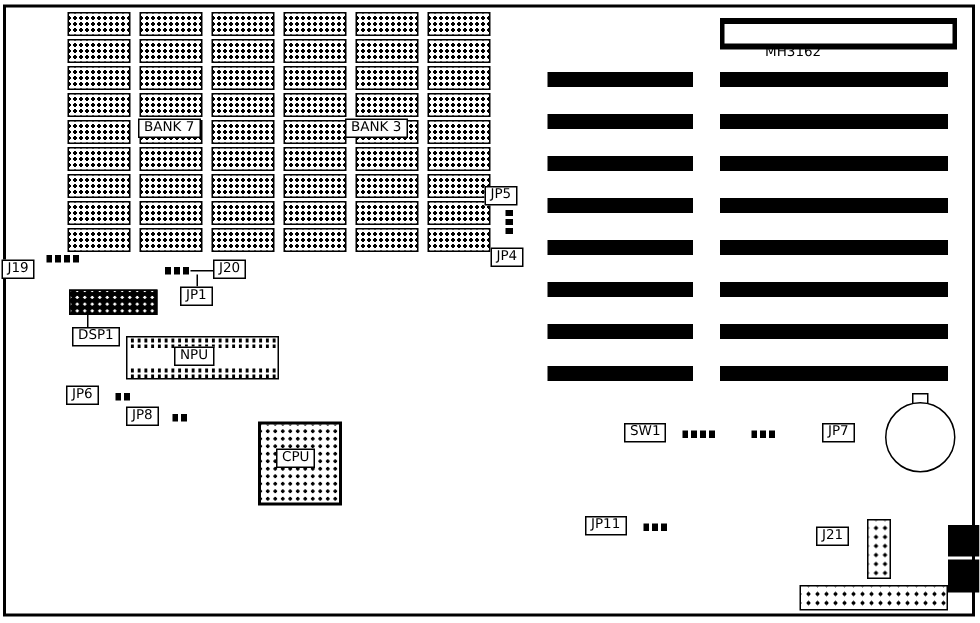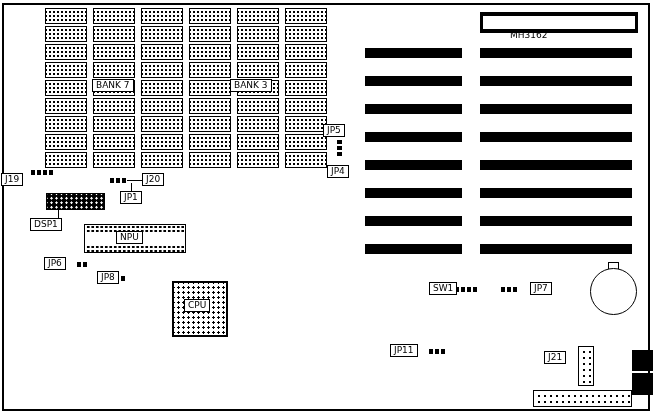--- a/index.html
+++ b/index.html
@@ -127,39 +127,39 @@
 <div class="label-box" style="left:142px;top:173px">J20</div>
 <div class="line" style="left:131px;top:183px;width:1px;height:8px"></div>
 <div class="label-box" style="left:120px;top:191px">JP1</div>
 
 <div class="label-box" style="left:323px;top:124px">JP5</div>
 <div class="jumper-v" style="left:337px;top:140px;height:16px"></div>
 <div class="label-box" style="left:327px;top:165px">JP4</div>
 
 <div class="dsp-chip"></div>
 <div class="line" style="left:58px;top:208px;width:1px;height:10px"></div>
-<div class="label-box" style="left:30px;top:218px">DSP1</div>
+<div class="label-box" style="left:48px;top:218px">DSP1</div>
 
 <div class="npu-socket"></div>
 <div class="label-box" style="left:116px;top:231px">NPU</div>
 
 <div class="label-box" style="left:44px;top:257px">JP6</div>
 <div class="jumper-h" style="left:77px;top:262px;width:10px"></div>
-<div class="label-box" style="left:97px;top:271px">JP8</div>
+<div class="label-box" style="left:84px;top:271px">JP8</div>
 <div class="jumper-h" style="left:115px;top:276px;width:10px"></div>
 
 <div class="cpu-socket"></div>
 <div class="label-box" style="left:184px;top:299px">CPU</div>
 
 <div class="model-text" style="left:510px;top:30px">MH3162</div>
 
-<div class="label-box" style="left:429px;top:282px">SW1</div>
+<div class="label-box" style="left:416px;top:282px">SW1</div>
 <div class="jumper-h" style="left:455px;top:287px;width:22px"></div>
 <div class="jumper-h" style="left:501px;top:287px;width:16px"></div>
-<div class="label-box" style="left:530px;top:282px">JP7</div>
+<div class="label-box" style="left:548px;top:282px">JP7</div>
 
 <div class="battery-tab"></div>
 <div class="battery"></div>
 
 <div class="label-box" style="left:390px;top:344px">JP11</div>
 <div class="jumper-h" style="left:429px;top:349px;width:16px"></div>
 
 <div class="label-box" style="left:544px;top:351px">J21</div>
 <div class="pad-grid" style="left:578px;top:346px;width:14px;height:38px"></div>
 <div class="din" style="left:632px;top:350px;width:21px;height:21px"></div>

